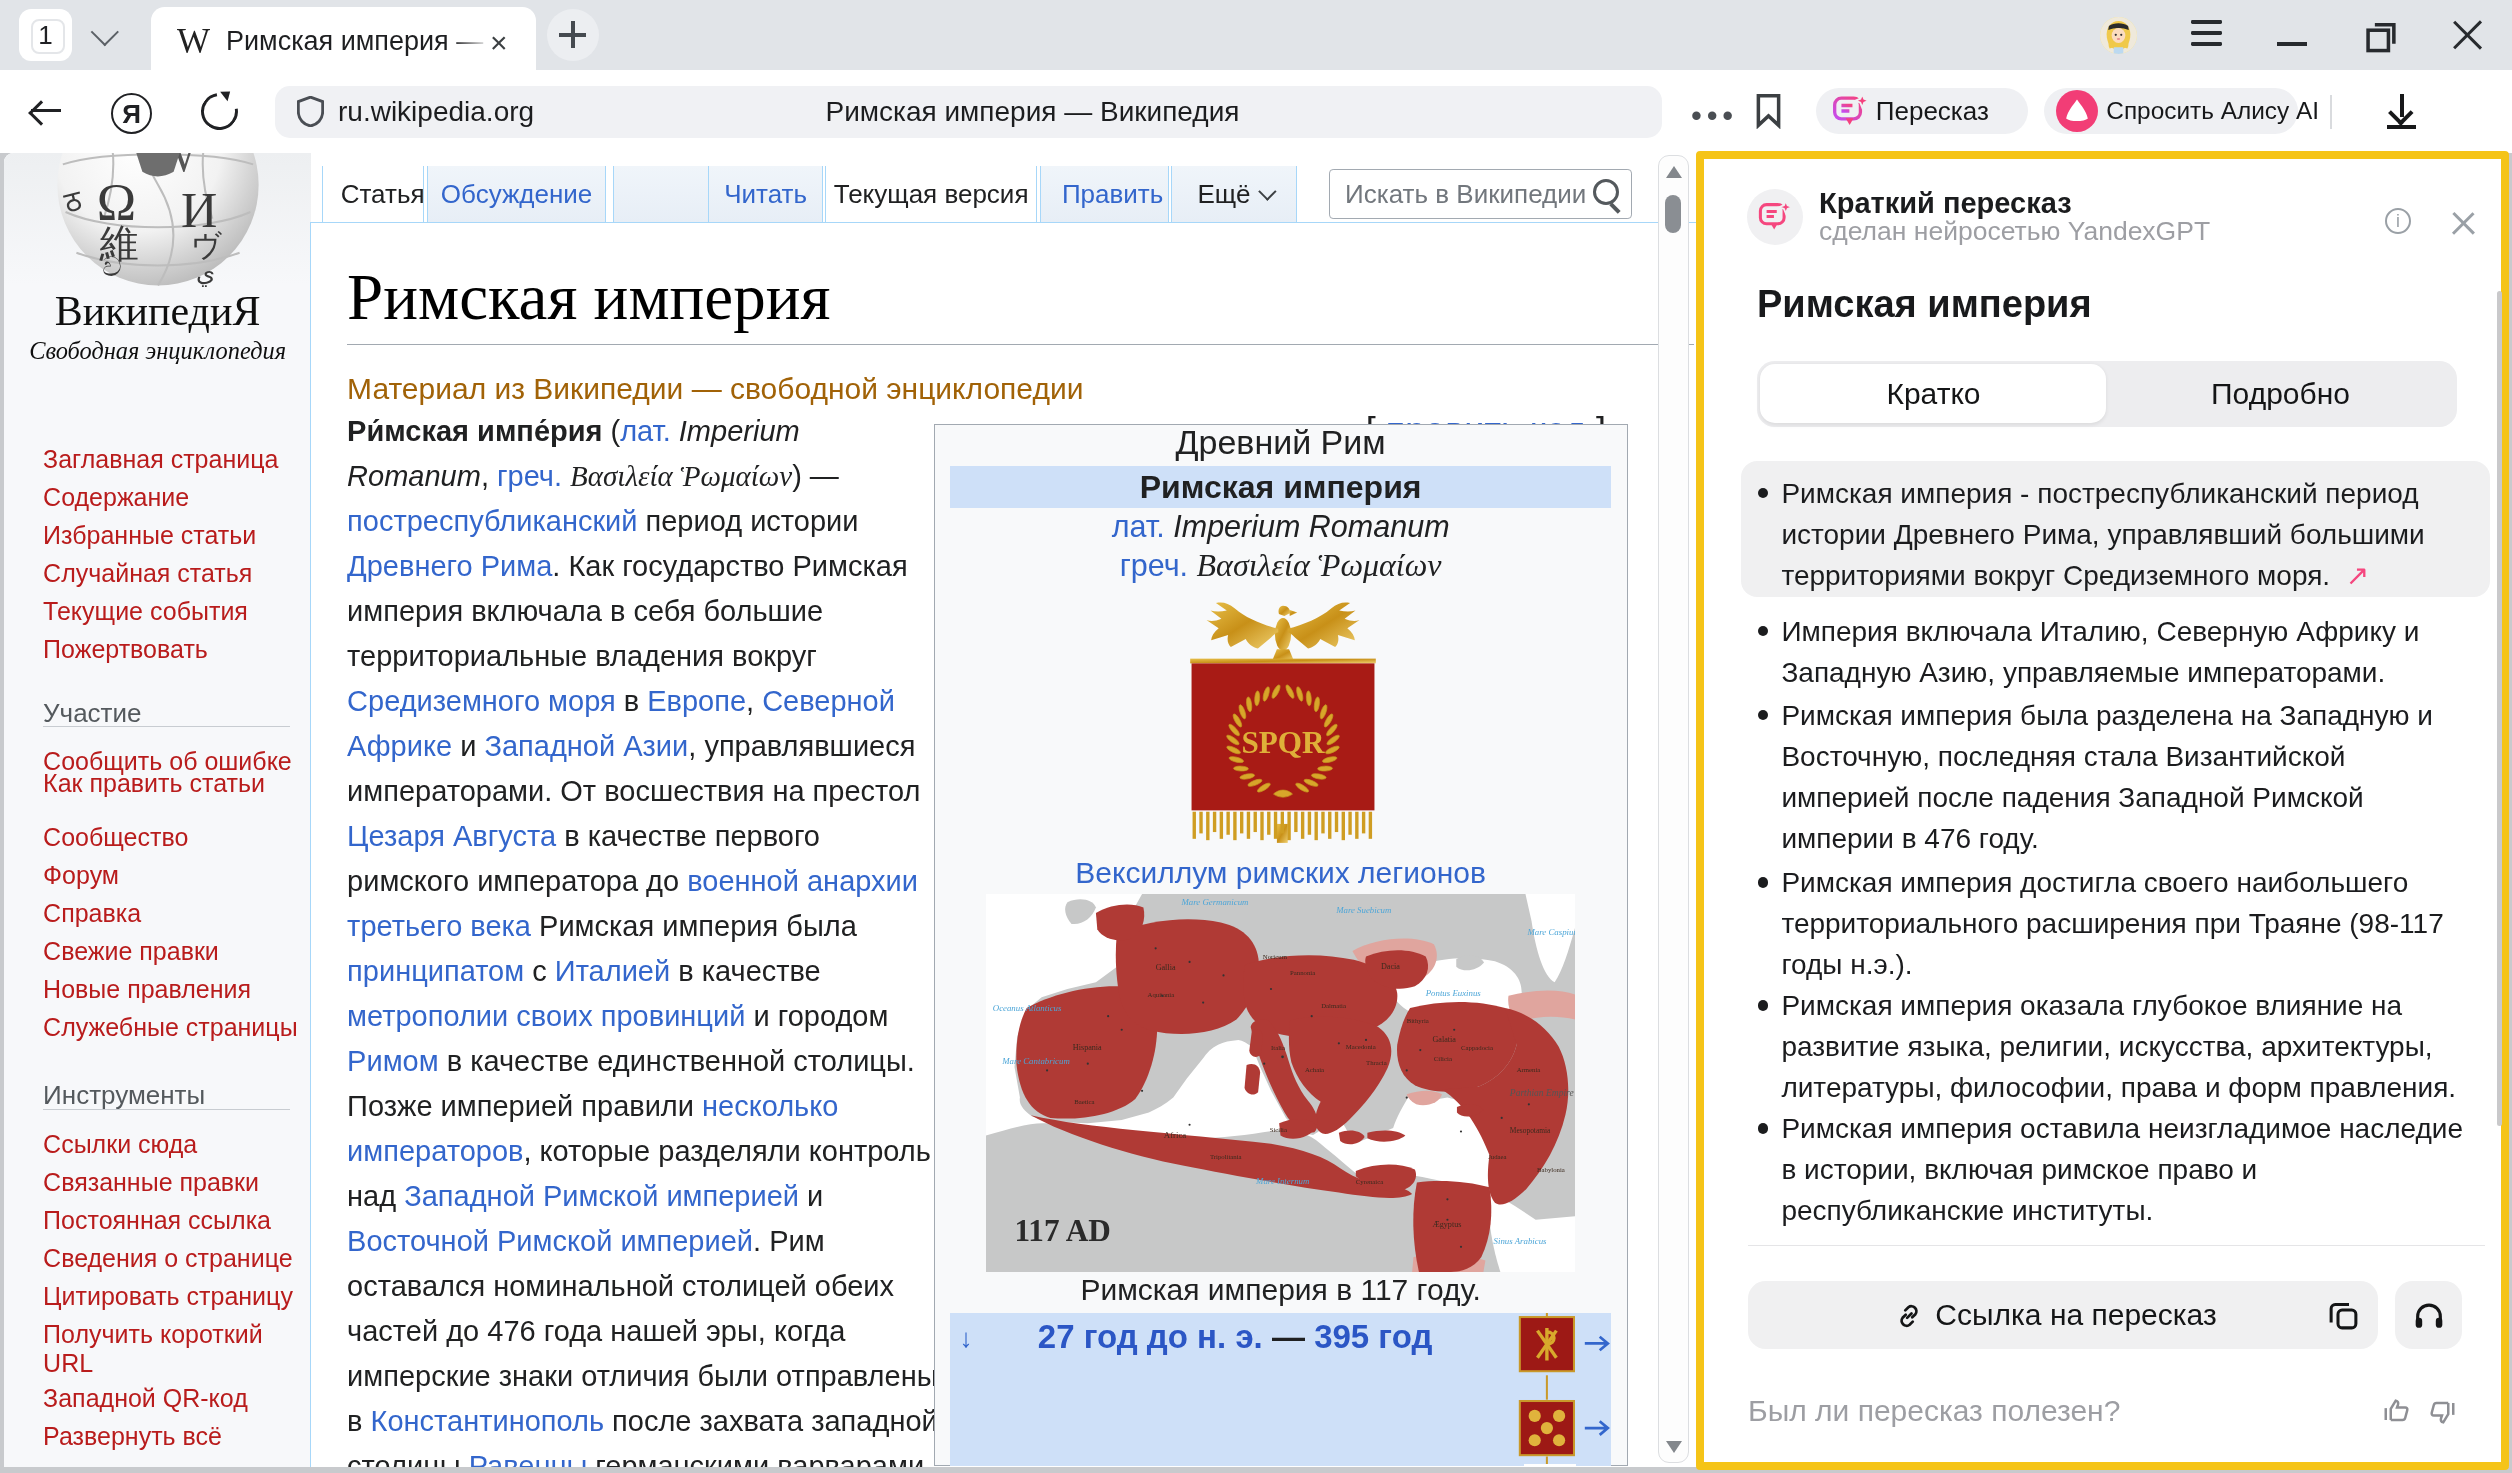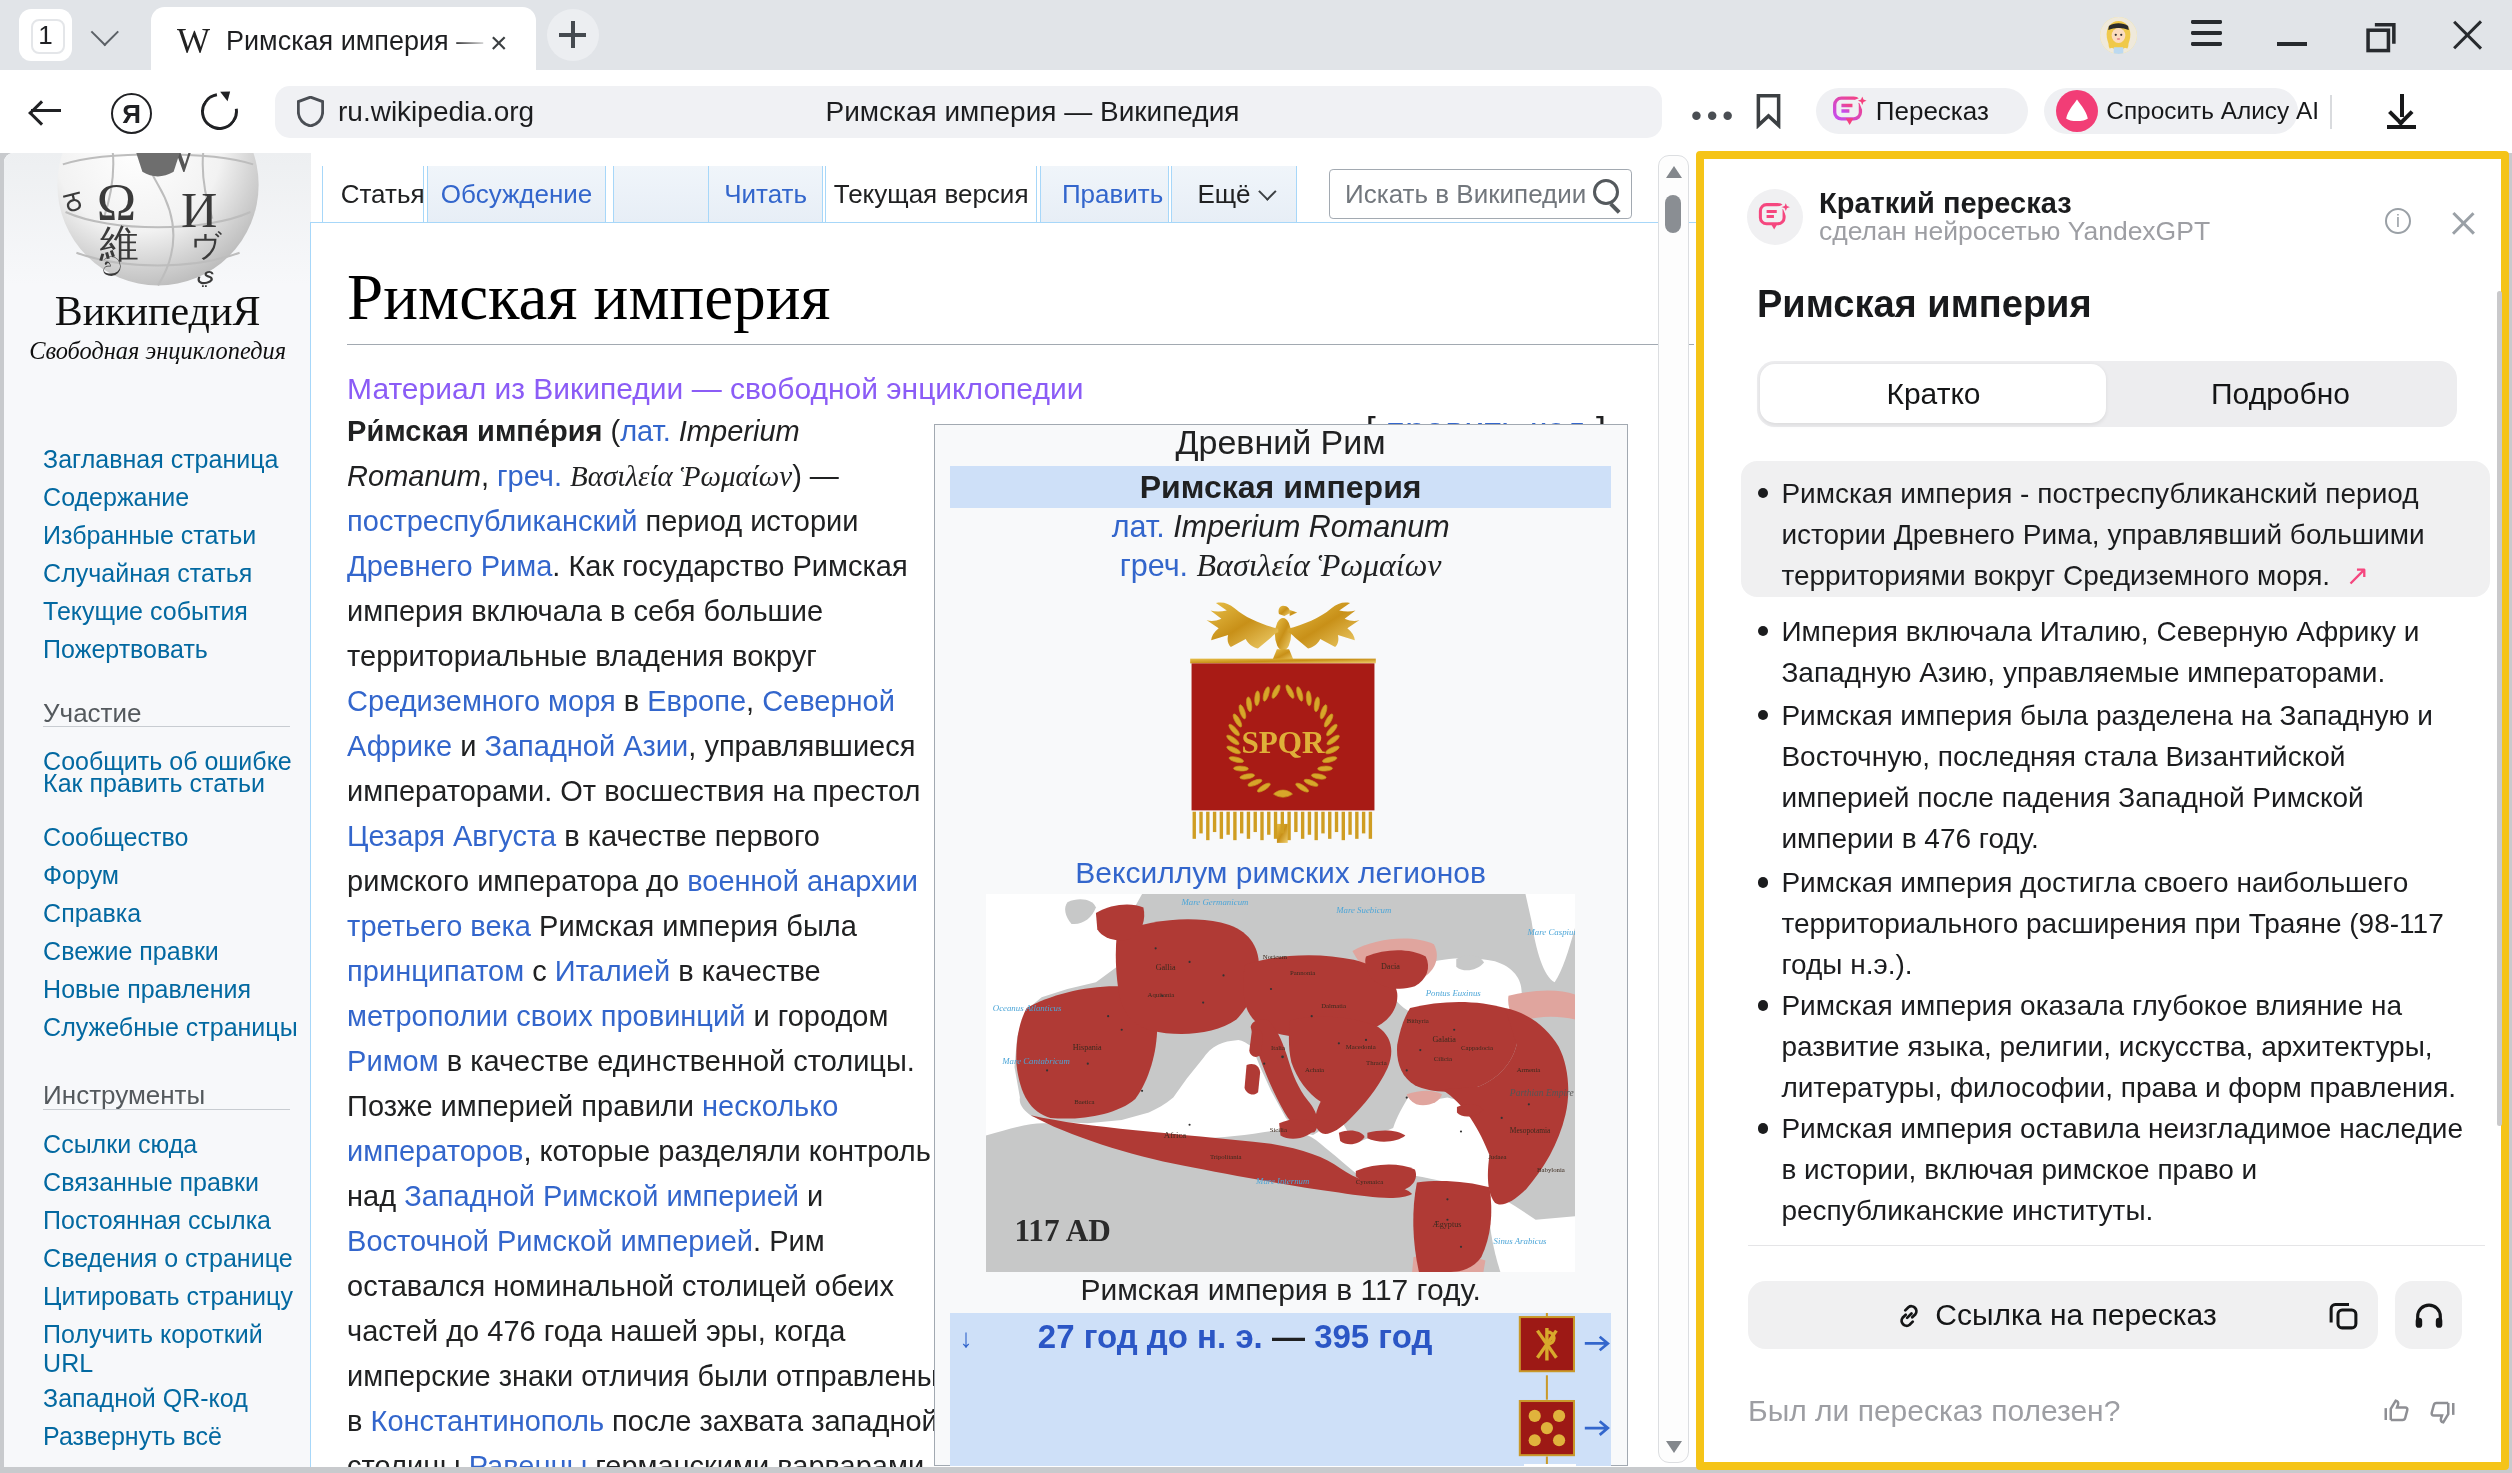--- a/index.html
+++ b/index.html
@@ -57,27 +57,27 @@
 #sidebar{left:0;top:0;width:307px;height:1314px;background:#f7f8fa;}
 #sidegrad{left:0;top:0;width:307px;height:156px;background:linear-gradient(180deg,#edeff1,#f7f8fa 85%);}
 #wdivider{left:306px;top:69px;width:1.4px;height:1245px;background:#a7d7f9;}
 #tabsline{left:306px;top:69px;width:1388px;height:0.7px;background:#a7d7f9;}
 .wtab{position:absolute;top:13px;height:56px;font-size:26px;display:flex;align-items:center;justify-content:center;box-sizing:border-box;}
 .wtab.sel{background:#fff;border-left:0.7px solid #a7d7f9;border-right:0.7px solid #a7d7f9;color:#202122;}
 .wtab.lnk{background:linear-gradient(180deg,#f0f5fa,#e7eef6);border-left:0.7px solid #a7d7f9;border-right:0.7px solid #a7d7f9;color:#3366cc;}
 #wikilogo{left:52px;top:-77px;width:204px;height:223px;}
 #wordmark{left:0;top:134px;width:307px;text-align:center;font-family:"Liberation Serif",serif;font-size:42px;color:#0f0f0f;}
 #wordsub{left:0;top:184px;width:307px;text-align:center;font-family:"Liberation Serif",serif;font-style:italic;font-size:24.4px;color:#0f0f0f;}
-.sln{position:absolute;left:39px;font-size:25px;color:#0369a1;}
+.sln{position:absolute;left:39px;font-size:25px;color:#b91c1c;}
 .shead{position:absolute;left:39px;font-size:26px;color:#54595d;}
 .shr{position:absolute;left:39px;width:247px;height:0.7px;background:#c8ccd1;}
 
 #arttitle{left:343px;top:107px;font-family:"Liberation Serif",serif;font-size:65px;color:#000;}
 #titlehr{left:343px;top:191px;width:1347px;height:1.4px;background:#a2a9b1;}
-#fromwiki{left:343px;top:219px;font-size:30px;color:#8b5cf6;}
+#fromwiki{left:343px;top:219px;font-size:30px;color:#a16207;}
 #editcode{right:903px;top:219px;font-size:36px;color:#202122;margin-top:38px;}
 #editcode a{color:#3366cc;text-decoration:none;}
 #bodytext{left:343px;top:256px;width:746px;font-size:29px;line-height:45px;color:#202122;white-space:nowrap;}
 #bodytext a{color:#3366cc;text-decoration:none;}
 #bodytext .greek{font-family:"Liberation Serif",serif;font-style:italic;}
 
 #searchbox{left:1325px;top:15.6px;width:303px;height:50px;background:#fff;border:1.4px solid #a2a9b1;border-radius:4.1px;box-sizing:border-box;}
 #searchbox span{position:absolute;left:15px;top:9.5px;font-size:26px;color:#72777d;}
 #mag{position:absolute;right:12.2px;top:9.5px;width:20.4px;height:20.4px;border:3.4px solid #54595d;border-radius:50%;}
 #mag:before{content:"";position:absolute;left:17.6px;top:20.4px;width:4.1px;height:12.2px;background:#54595d;transform:rotate(-45deg);}

